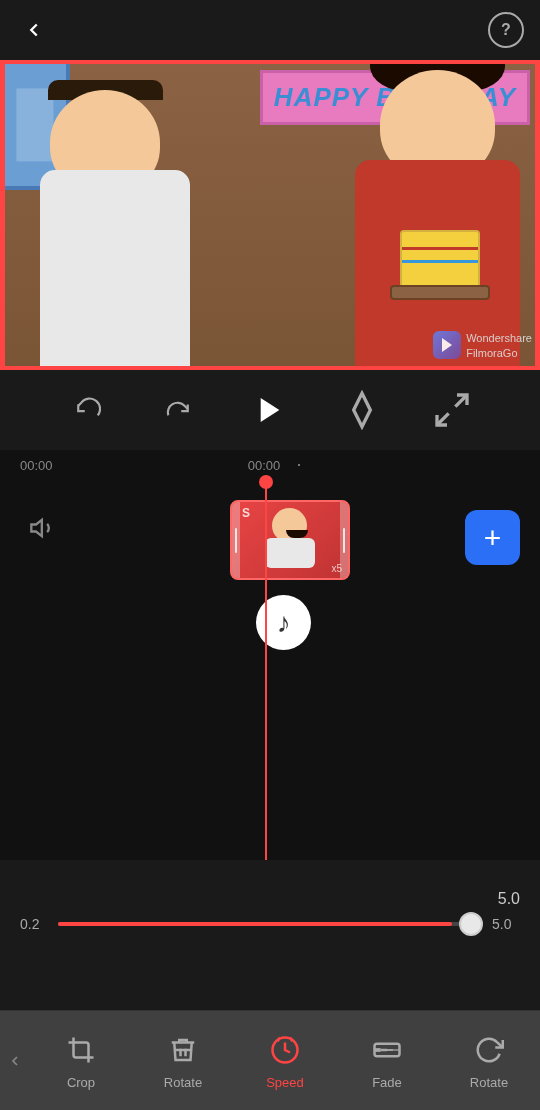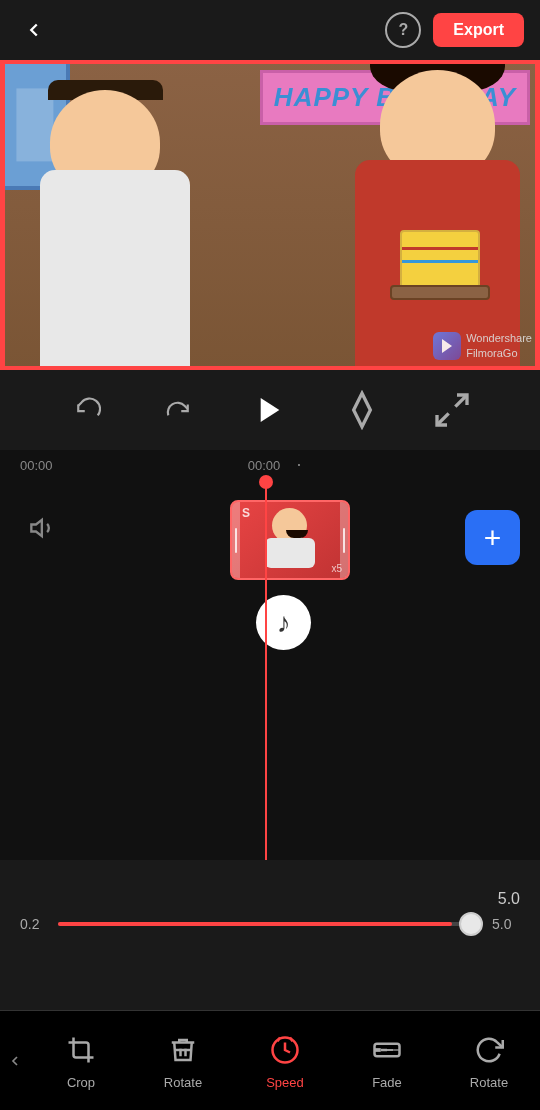--- a/index.html
+++ b/index.html
@@ -192,21 +192,21 @@
       width: 100px; height: 15px;
       background: #8b6244;
       border-radius: 4px;
       border: 2px solid #6b4224;
     }
 
     
     .watermark {
       position: absolute;
       bottom: 10px; right: 8px;
-      display: flex; align-items: center; gap: 5px;
+      display: flex; align-items: flex-start; gap: 5px;
       opacity: 0.9;
     }
     .watermark-icon {
       width: 28px; height: 28px;
       background: linear-gradient(135deg, #667eea, #764ba2);
       border-radius: 6px;
       display: flex; align-items: center; justify-content: center;
     }
     .watermark-text {
       font-size: 11px; color: #ddd; line-height: 1.3;
@@ -485,21 +485,21 @@
     }
     .slider-max {
       font-size: 14px; color: #aaa; min-width: 28px;
     }
 
     
     .bottom-toolbar {
       position: absolute;
       bottom: 0; left: 0; right: 0;
       height: 100px;
-      background: #000000;
+      background: #404040;
       display: flex;
       align-items: center;
       border-top: 1px solid #333;
     }
     .toolbar-scroll-btn {
       width: 30px; height: 100%;
       display: flex; align-items: center; justify-content: center;
       color: #888; font-size: 18px; cursor: pointer;
     }
     .toolbar-items {
@@ -536,21 +536,20 @@
 <div class="header">
   <div class="back-btn">
     <svg viewBox="0 0 24 24">
       <polyline points="15 18 9 12 15 6"></polyline>
     </svg>
   </div>
   <div class="header-right">
     <div class="help-btn">
       <span>?</span>
     </div>
-    <button class="export-btn">Export</button>
   </div>
 </div>
 
 <div class="video-preview">
   <div class="scene-bg">
 
     <div class="window-left"></div>
 
     <div class="banner">HAPPY BIRTHDAY</div>
 

